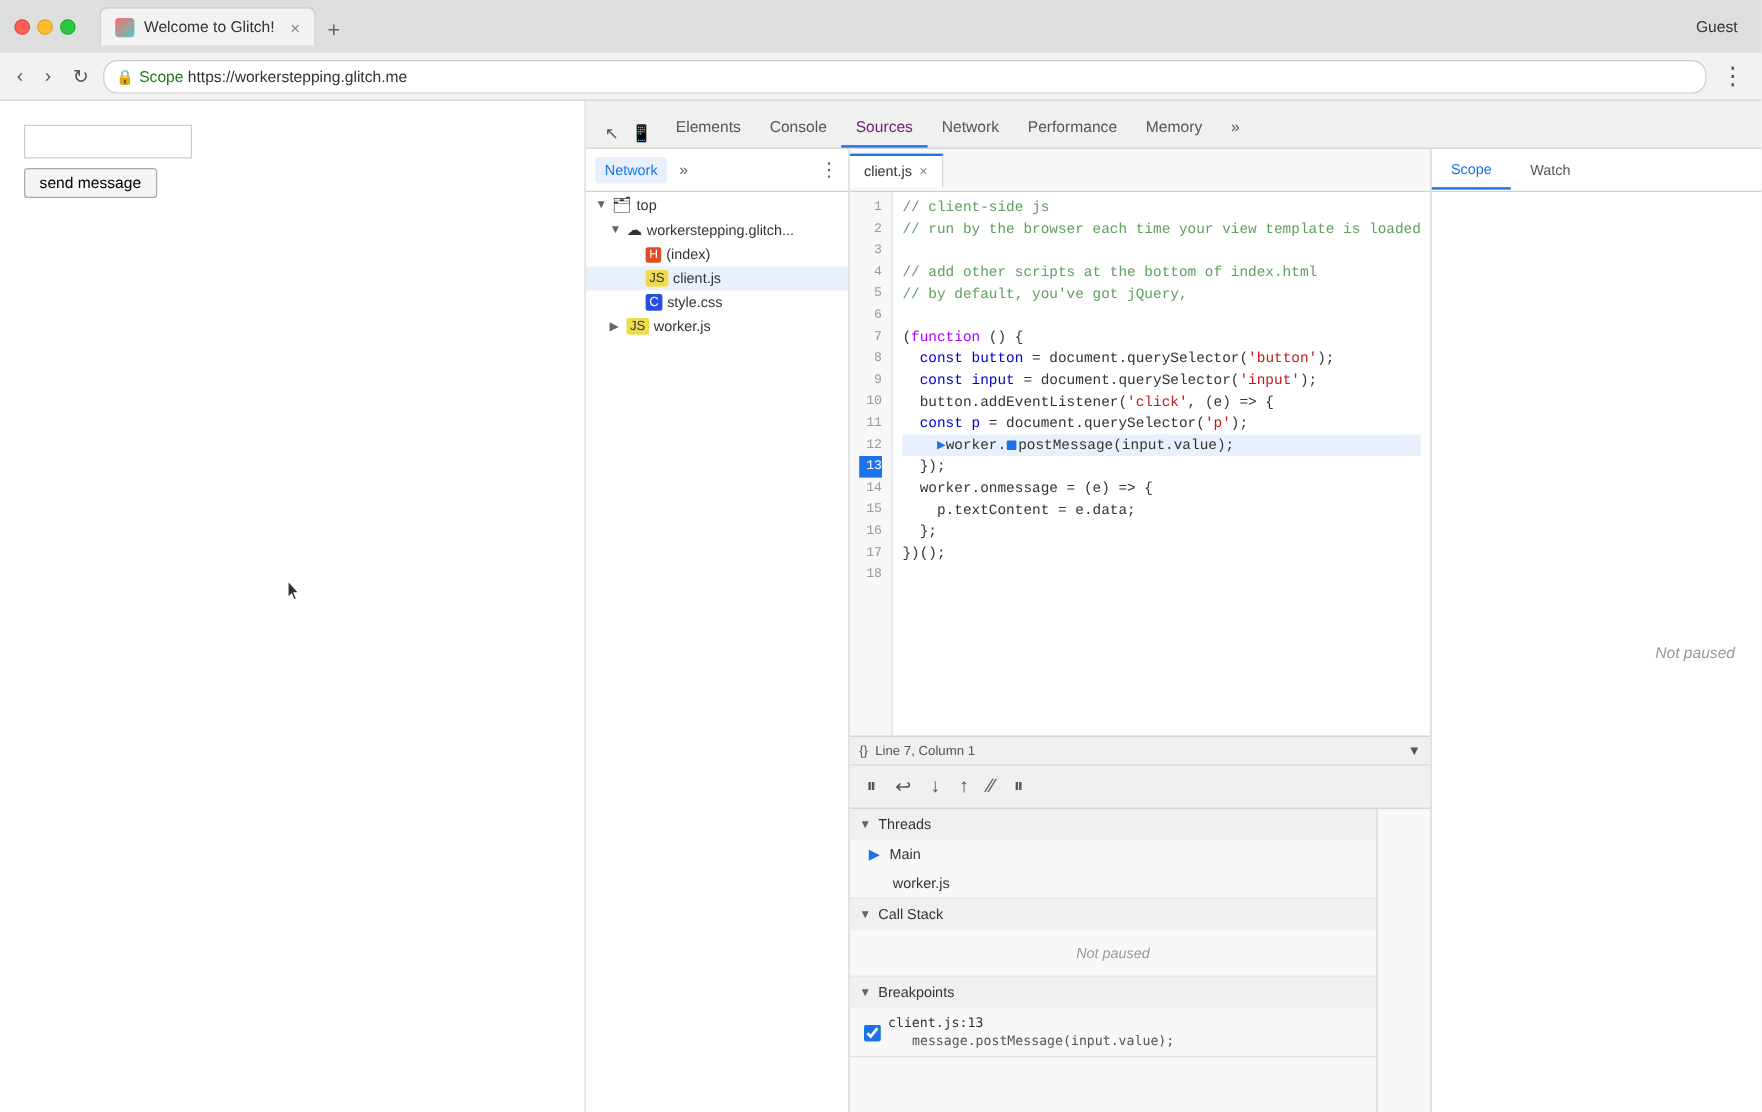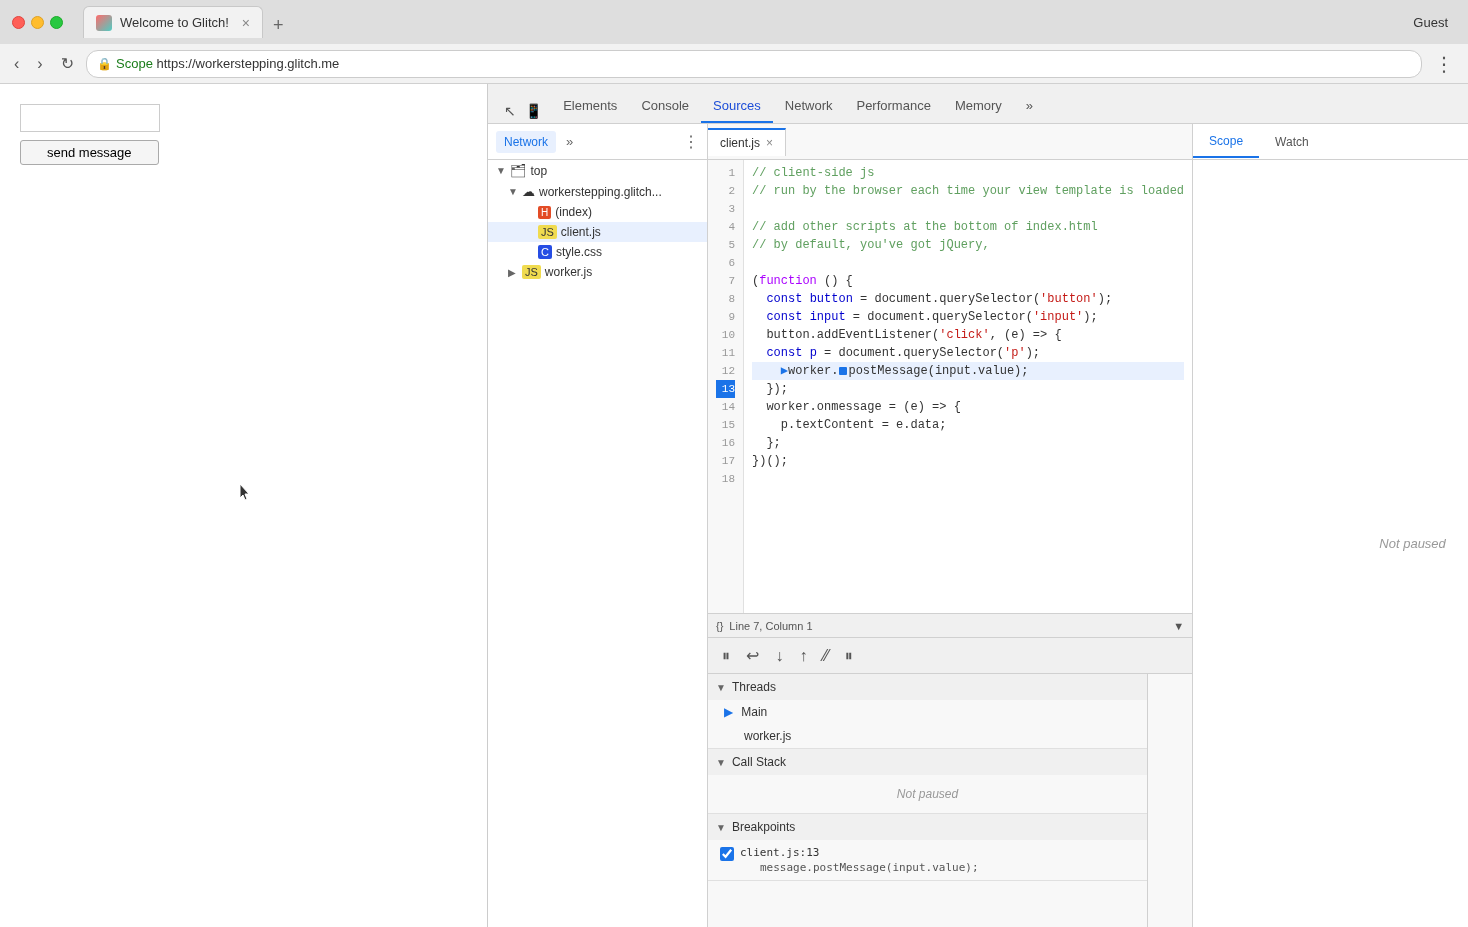--- a/index.html
+++ b/index.html
@@ -29,30 +29,30 @@
     .url-bar { flex: 1; background: white; border: 1px solid #ccc; border-radius: 12px; height: 28px; display: flex; align-items: center; padding: 0 10px; font-size: 13px; color: #333; }
     .url-text { color: #333; }
     .more-btn { color: #555; font-size: 20px; padding: 0 6px; }
 
     
     .main-content { display: flex; flex: 1; overflow: hidden; }
 
     
     .page-content { background: white; width: 487px; flex-shrink: 0; padding: 20px; position: relative; }
     .message-input { border: 1px solid #ccc; width: 140px; height: 28px; display: block; margin-bottom: 8px; background: white; }
-    .send-button { border: 1px solid #aaa; background: #f5f5f5; padding: 4px 26px; font-size: 13px; cursor: pointer; border-radius: 3px; }
+    .send-button { border: 1px solid #aaa; background: #f5f5f5; padding: 4px 12px; font-size: 13px; cursor: pointer; border-radius: 3px; }
     .cursor-indicator { position: absolute; top: 400px; left: 240px; width: 12px; height: 18px; }
 
     
     .devtools { flex: 1; display: flex; flex-direction: column; background: #f8f8f8; border-left: 1px solid #ccc; }
 
     
     .devtools-tabs { background: #f0f0f0; height: 40px; display: flex; align-items: flex-end; border-bottom: 1px solid #d0d0d0; padding: 0 8px; }
     .devtools-tab { padding: 8px 12px; font-size: 13px; color: #555; cursor: pointer; border-bottom: 2px solid transparent; white-space: nowrap; }
-    .devtools-tab.active { color: #1d4ed8; border-bottom: 2px solid #1a73e8; }
+    .devtools-tab.active { color: #701a75; border-bottom: 2px solid #1a73e8; }
 
     
     .devtools-body { display: flex; flex: 1; overflow: hidden; }
 
     
     .file-panel { width: 220px; flex-shrink: 0; background: white; border-right: 1px solid #d0d0d0; display: flex; flex-direction: column; overflow: hidden; }
     .file-panel-tabs { height: 36px; display: flex; align-items: center; padding: 0 8px; border-bottom: 1px solid #d0d0d0; gap: 6px; }
     .file-panel-tab { padding: 4px 8px; font-size: 12px; color: #333; cursor: pointer; border-radius: 3px; }
     .file-panel-tab.active { background: #e8f0fe; color: #1a73e8; }
     .file-panel-kebab { font-size: 16px; cursor: pointer; color: #666; }
@@ -91,21 +91,21 @@
     .debug-btn { background: none; border: none; cursor: pointer; color: #555; font-size: 16px; padding: 3px 6px; }
     .bottom-content { display: flex; flex: 1; overflow: hidden; }
     .threads-panel { width: 440px; flex-shrink: 0; border-right: 1px solid #d0d0d0; overflow-y: auto; }
     .panel-section { border-bottom: 1px solid #e0e0e0; }
     .panel-section-header { display: flex; align-items: center; gap: 6px; padding: 6px 8px; font-size: 12px; color: #333; background: #f0f0f0; font-weight: 500; cursor: pointer; }
     .section-expand { color: #666; font-size: 10px; }
     .thread-item { display: flex; align-items: center; gap: 8px; padding: 5px 16px; font-size: 12px; color: #333; cursor: pointer; }
     .thread-arrow { color: #1a73e8; font-size: 12px; }
     .not-paused-text { text-align: center; padding: 12px; font-size: 12px; color: #999; font-style: italic; }
     .breakpoint-item { padding: 6px 12px; }
-    .breakpoint-check { display: flex; align-items: flex-start; gap: 6px; font-size: 11px; }
+    .breakpoint-check { display: flex; align-items: center; gap: 6px; font-size: 11px; }
     .breakpoint-cb { width: 14px; height: 14px; accent-color: #1a73e8; margin-top: 1px; }
     .breakpoint-name { color: #333; font-weight: 500; font-family: monospace; }
     .breakpoint-code { color: #555; font-family: monospace; font-size: 11px; margin-top: 2px; padding-left: 20px; }
 
     
     .scope-panel { flex: 1; overflow-y: auto; }
 
     
     .c-comment { color: #60a060; }
     .c-keyword { color: #aa00ff; }

